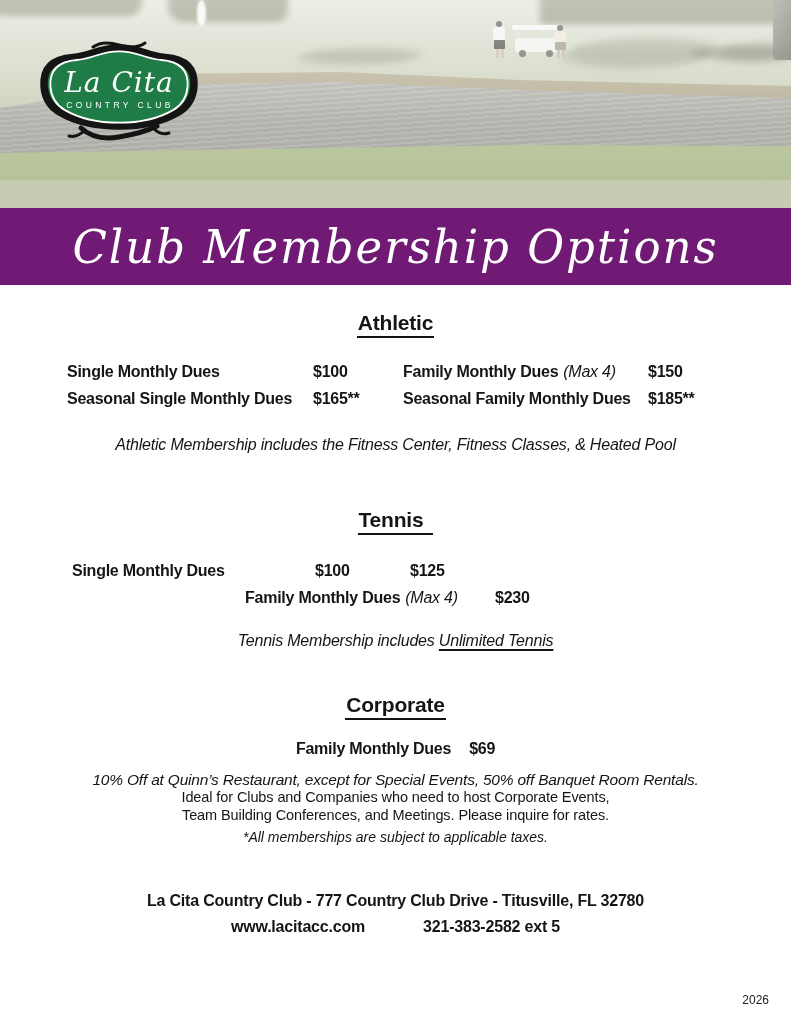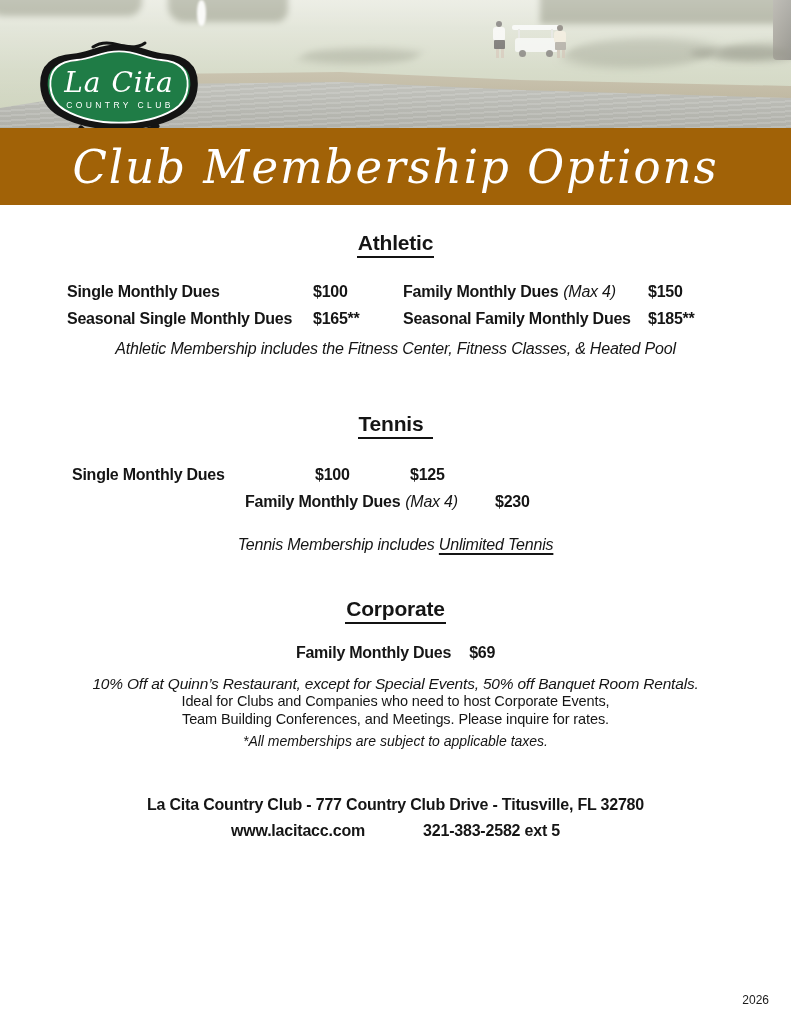--- a/index.html
+++ b/index.html
@@ -4,21 +4,21 @@
 <style>
   * { margin:0; padding:0; box-sizing:border-box; }
   html,body { background:#888; }
   .page {
     position:relative; width:791px; height:1023px; margin:0 auto;
     background:#ffffff; overflow:hidden;
     font-family:"Liberation Sans", sans-serif; color:#151515;
   }
 
   
-  .hero { position:relative; width:791px; height:128px; overflow:hidden;
+  .hero { position:relative; width:791px; height:208px; overflow:hidden;
     background:linear-gradient(180deg,#d9dccb 0%,#cdd2bc 22%,#c4cbb0 55%,#c6ccb2 100%); }
   .hero * { position:absolute; }
   .foliage { background:#6f7456; filter:blur(3px); opacity:.85; }
   .fol-left   { left:-8px; top:-8px; width:150px; height:24px; border-radius:0 0 14px 10px; }
   .fol-mid    { left:168px; top:-8px; width:120px; height:30px; border-radius:0 0 12px 16px; }
   .fol-right  { left:540px; top:-8px; width:270px; height:32px; border-radius:0 0 16px 0; }
   .fountain   { left:197px; top:0; width:9px; height:26px; background:rgba(252,252,250,.95);
                 filter:blur(1px); border-radius:45%; }
   .shadow-patch { background:rgba(86,92,66,.38); filter:blur(4px); border-radius:50%; }
   .shp1 { left:300px; top:48px; width:120px; height:16px; transform:skewX(-35deg); }
@@ -96,21 +96,21 @@
   .corp-info { text-align:center; font-size:14.5px; line-height:17.5px; letter-spacing:-0.1px; margin-top:0; }
   .membership-line { text-align:center; font-weight:bold; font-style:italic; font-size:14.5px;
     letter-spacing:-0.1px; margin-top:56px; }
   .tax-line { text-align:center; font-style:italic; font-size:14px; margin-top:5px; }
   .footer-address { text-align:center; font-weight:bold; font-size:16px; letter-spacing:-0.2px; margin-top:47px; }
   .footer-contact { display:flex; justify-content:center; gap:58px; font-weight:bold; font-size:16px;
     letter-spacing:-0.2px; margin-top:8px; }
   .year { position:absolute; right:22px; top:993px; font-size:12px; color:#1b1b1b; }
 
   .mt26 { margin-top:26px; } .mt54 { margin-top:54px; } .mt43 { margin-top:43px; }
-  .mt17 { margin-top:8px; } .mt21 { margin-top:21px; }
+  .mt17 { margin-top:24px; } .mt21 { margin-top:21px; }
 </style>
 </head>
 <body>
 
 <div class="page">
 
   <div class="hero">
     <div class="foliage fol-left"></div>
     <div class="foliage fol-mid"></div>
     <div class="foliage fol-right"></div>
@@ -152,21 +152,21 @@
         C131 79.5 113 85 86 85 C59 85 41 79.5 26.5 71 C16.5 65 11.8 57 11 45
         C10 27 20 18 40 16.5 C58 15 66 7 86 7 Z" fill="none" stroke="#ffffff" stroke-width="2" transform="translate(86,46) scale(0.915) translate(-86,-46)"></path>
       <path d="M60 6 q10 -7 26 -2 q16 5 26 -2" fill="none" stroke="#141414" stroke-width="3" stroke-linecap="round"></path>
       <path d="M48 87 q14 13 38 9 q24 -4 38 -11" fill="none" stroke="#141414" stroke-width="5" stroke-linecap="round"></path>
       <path d="M52 89 q-8 8 -16 6 M120 87 q8 8 16 5" fill="none" stroke="#141414" stroke-width="3" stroke-linecap="round"></path>
       <text x="86" y="51" text-anchor="middle" fill="#ffffff" font-family="DejaVu Serif, serif" font-style="italic" font-size="28" letter-spacing="1">La Cita</text>
       <text x="87" y="67" text-anchor="middle" fill="#ffffff" font-family="Liberation Sans, sans-serif" font-size="8.5" letter-spacing="3.4">COUNTRY CLUB</text>
     </svg>
   </div>
 
-  <div class="banner" style="background:#a16207">
+  <div class="banner" style="background:#701a75">
     <div class="banner-title">Club Membership Options</div>
   </div>
 
   <div class="content">
 
     <div class="sec-heading mt26">
       <span class="hrule">Athletic</span>
     </div>
     <div class="dues-rows ath-rows ath">
       <div class="drow">

